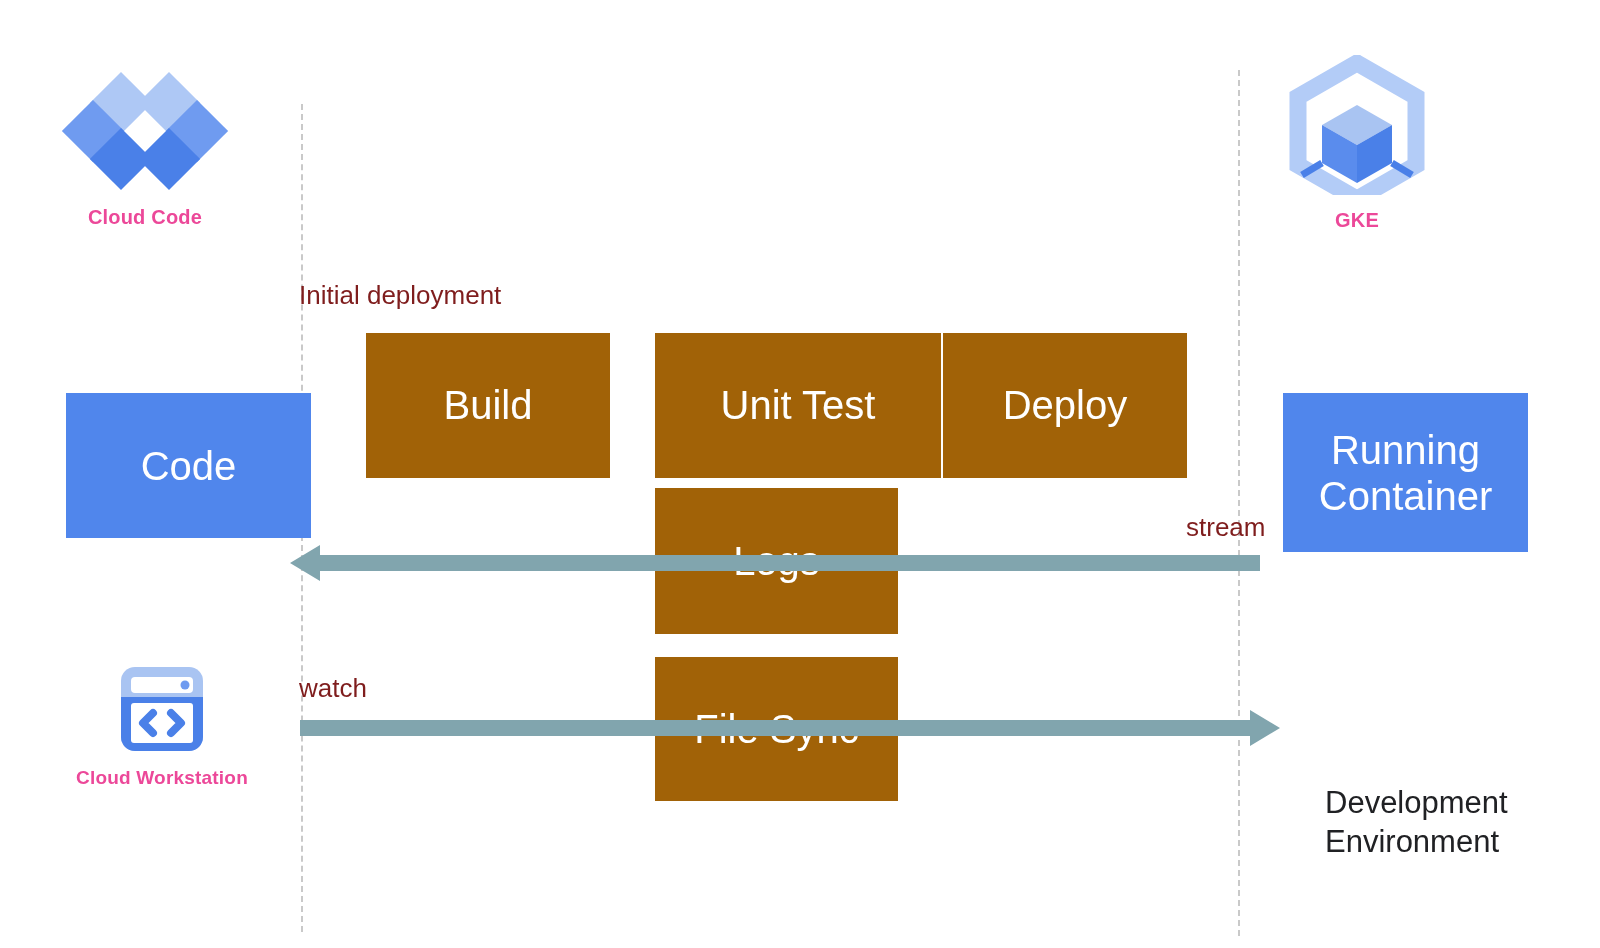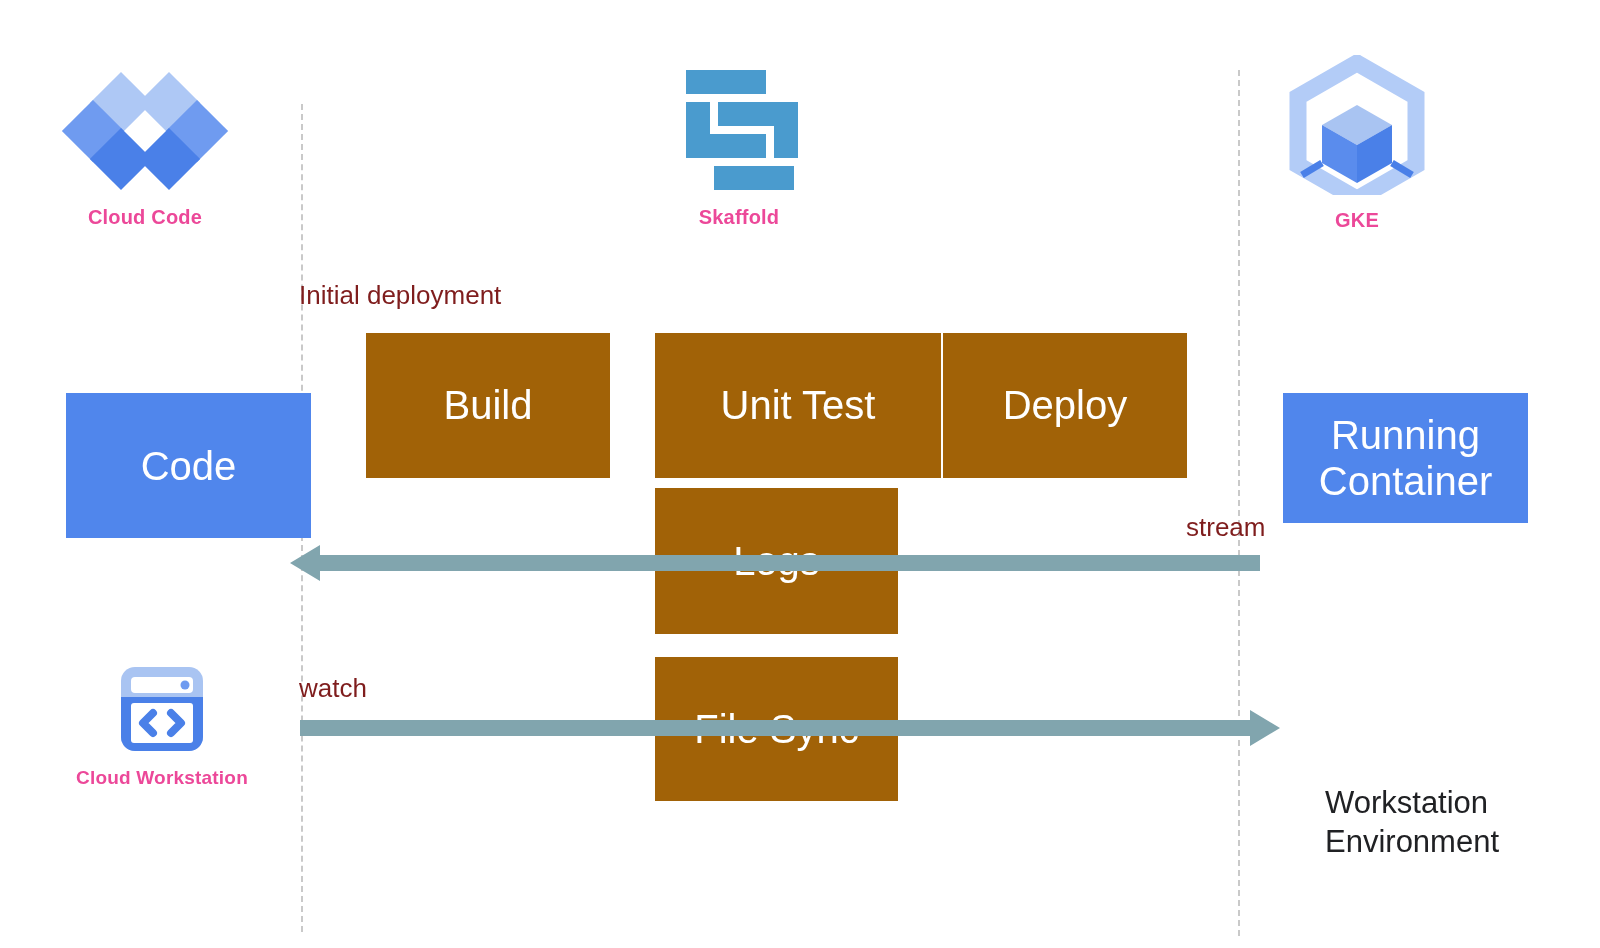--- a/index.html
+++ b/index.html
@@ -55,21 +55,21 @@
     justify-content: center;
     text-align: center;
     font-size: 40px;
     line-height: 1.15;
     font-weight: 400;
   }
   #code-box {
     left: 29px; top: 393px; width: 245px; height: 145px; margin-left: 37px;
   }
   #running-container-box {
-    left: 1283px; top: 393px; width: 245px; height: 130px;
+    left: 1283px; top: 393px; width: 245px; height: 159px;
   }
 
   
   .teal-box {
     position: absolute;
     background: #a16207;
     color: #ffffff;
     display: flex;
     align-items: center;
     justify-content: center;
@@ -140,31 +140,20 @@
       <rect x="31" y="47" width="44" height="44" transform="rotate(45 53 69)" fill="#6f9bf0"></rect>
       <rect x="59" y="75" width="44" height="44" transform="rotate(45 81 97)" fill="#4a80e8"></rect>
 
       <rect x="107" y="19" width="44" height="44" transform="rotate(45 129 41)" fill="#aec8f5"></rect>
       <rect x="135" y="47" width="44" height="44" transform="rotate(45 157 69)" fill="#6f9bf0"></rect>
       <rect x="107" y="75" width="44" height="44" transform="rotate(45 129 97)" fill="#4a80e8"></rect>
     </svg>
     <div class="logo-caption">Cloud Code</div>
   </div>
 
-  <div class="logo-block" id="skaffold-block">
-    <svg width="210" height="130" viewBox="0 0 210 130">
-      <rect x="52" y="8" width="80" height="24" fill="#4a9bce"></rect>
-      <rect x="52" y="40" width="24" height="56" fill="#4a9bce"></rect>
-      <rect x="52" y="72" width="80" height="24" fill="#4a9bce"></rect>
-      <rect x="84" y="40" width="80" height="24" fill="#4a9bce"></rect>
-      <rect x="140" y="40" width="24" height="56" fill="#4a9bce"></rect>
-      <rect x="80" y="104" width="80" height="24" fill="#4a9bce"></rect>
-    </svg>
-    <div class="logo-caption">Skaffold</div>
-  </div>
 
   <div class="logo-block" id="gke-block">
     <svg width="210" height="140" viewBox="0 0 210 140">
 
       <path d="M105 8 L164 42 L164 110 L105 144 L46 110 L46 42 Z" fill="none" stroke="#b3ccf7" stroke-width="17"></path>
 
       <path d="M105 50 L140 70 L105 90 L70 70 Z" fill="#a9c4f2"></path>
 
       <path d="M70 70 L105 90 L105 128 L70 108 Z" fill="#5a8ced"></path>
 
@@ -205,16 +194,16 @@
   </svg>
 
   <svg class="arrow-svg" id="file-sync-arrow" width="980" height="46" viewBox="0 0 980 46">
     <path d="M980 23 L950 5 L950 15 L0 15 L0 31 L950 31 L950 41 Z" fill="#81a5ae"></path>
   </svg>
 
   <div class="flow-label" id="initial-deployment-label">Initial deployment</div>
   <div class="flow-label" id="stream-label">stream</div>
   <div class="flow-label" id="watch-label">watch</div>
 
-  <div class="env-caption" id="development-environment-caption">Workstation
+  <div class="env-caption" id="development-environment-caption">Development
 Environment</div>
 
 </div>
 
 </body></html>

